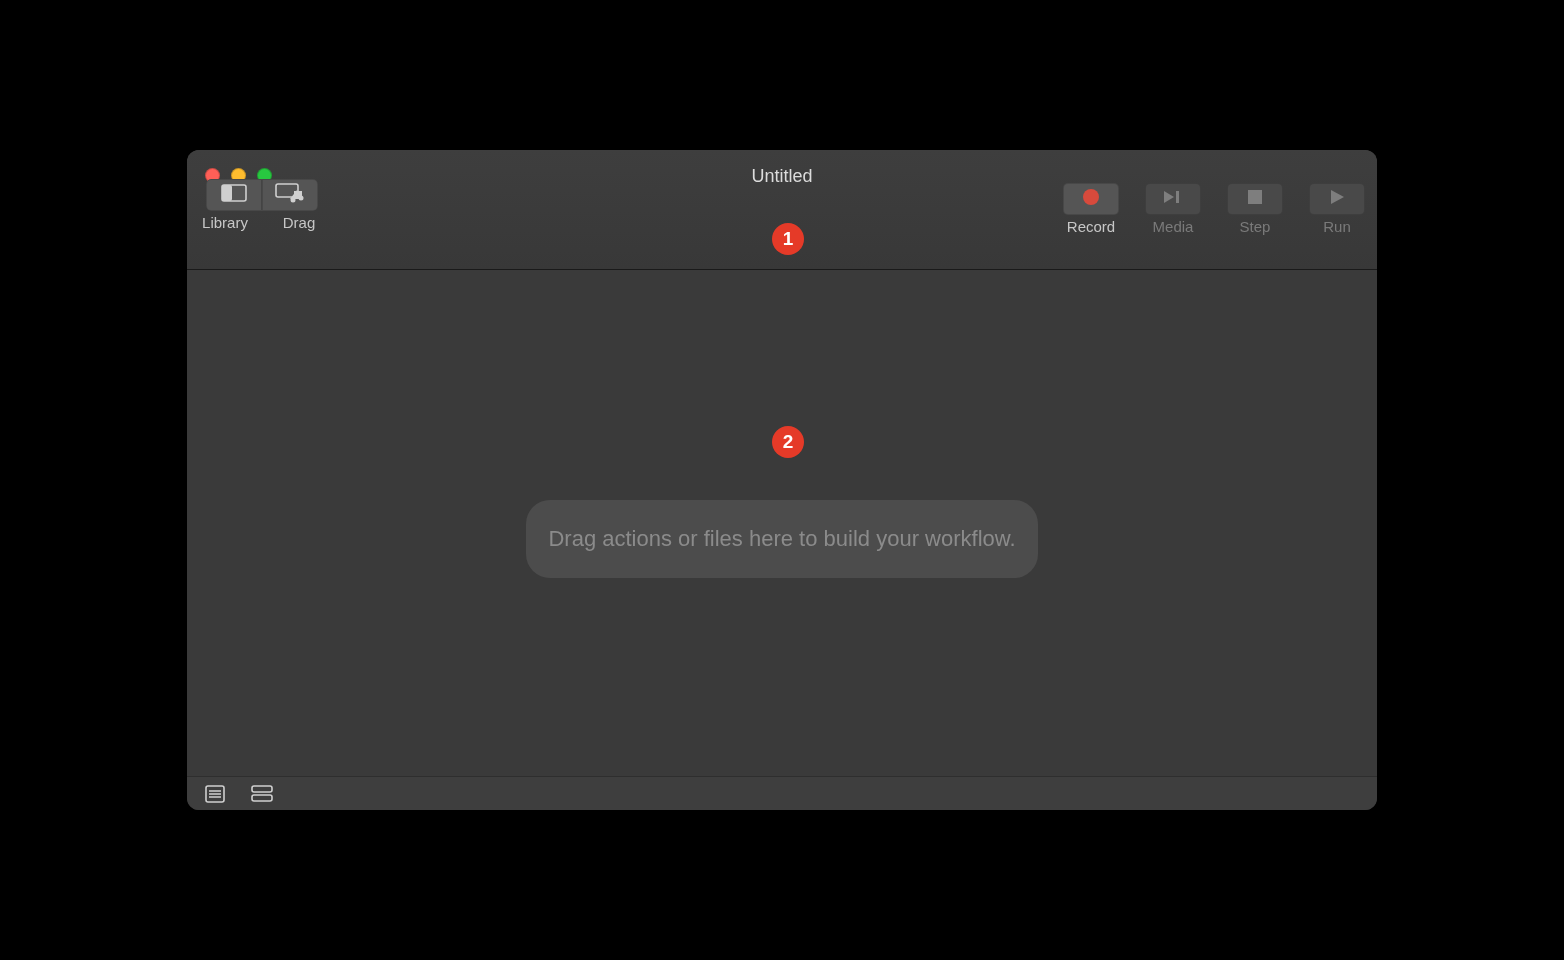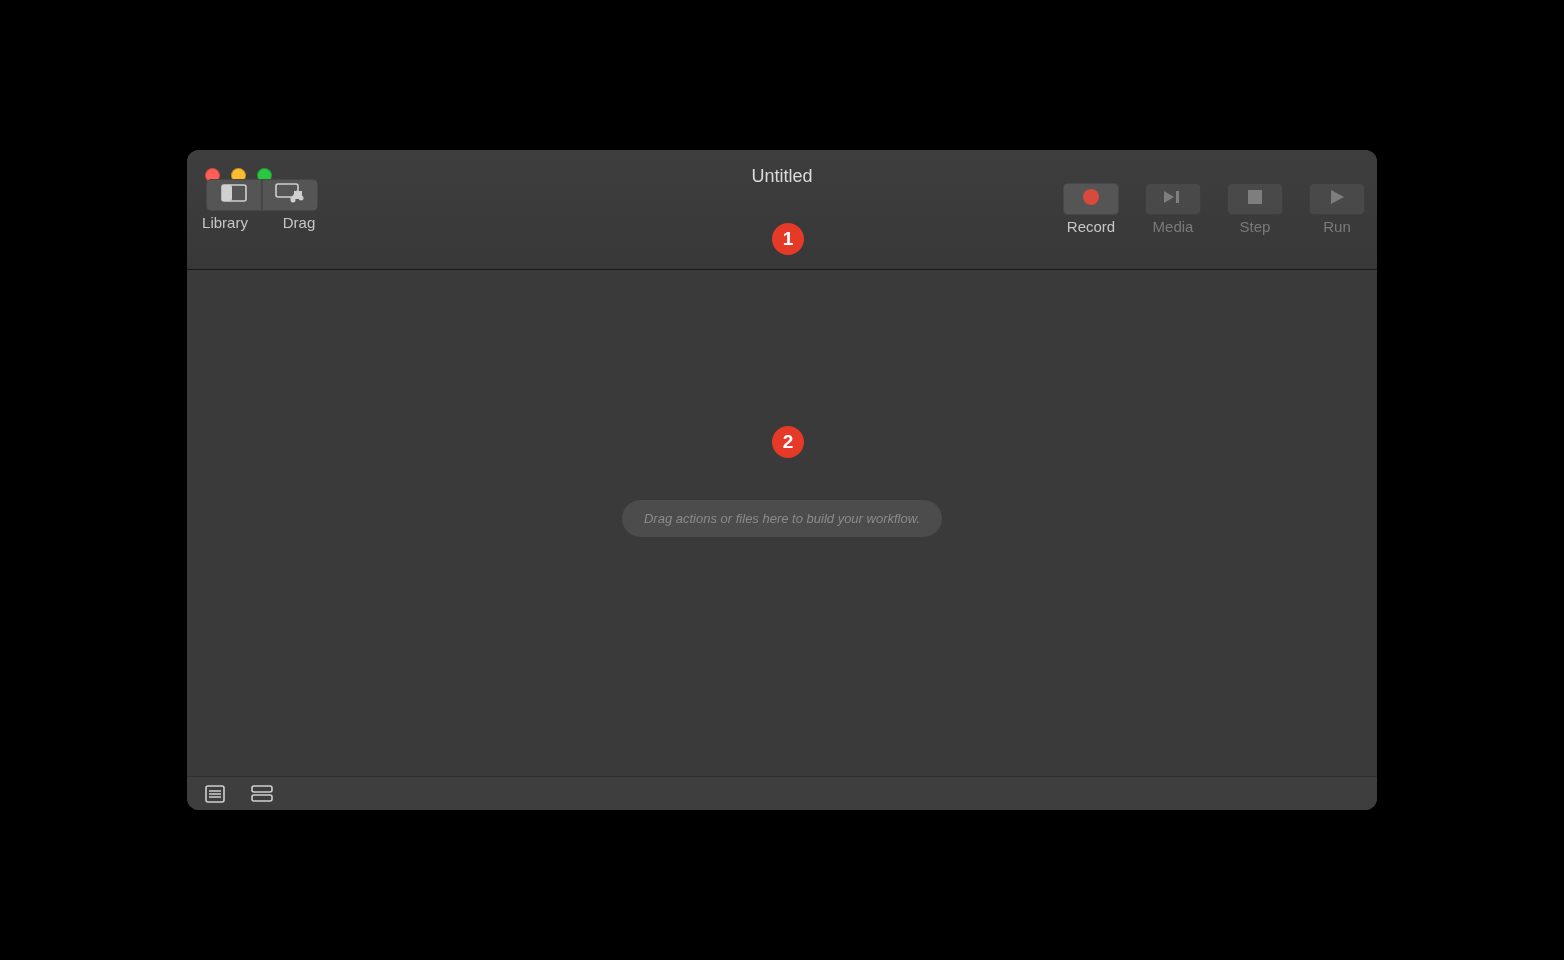--- a/index.html
+++ b/index.html
@@ -140,25 +140,24 @@
       display: flex;
       flex-direction: column;
       align-items: center;
       position: relative;
     }
 
     .placeholder-pill {
       margin-top: 230px;
       background: #4c4c4c;
       color: #8b8b8b;
-      font-size: 13px;
+      font-size: 22px;
       font-weight: 500;
-      padding: 11px 22px;
+      padding: 26px 22px;
       border-radius: 24px;
-      font-style: italic;
     }
 
     .bottombar {
       height: 34px;
       background: #3e3e3e;
       border-top: 1px solid rgba(0,0,0,0.25);
       display: flex;
       align-items: center;
       padding-left: 18px;
       gap: 26px;

